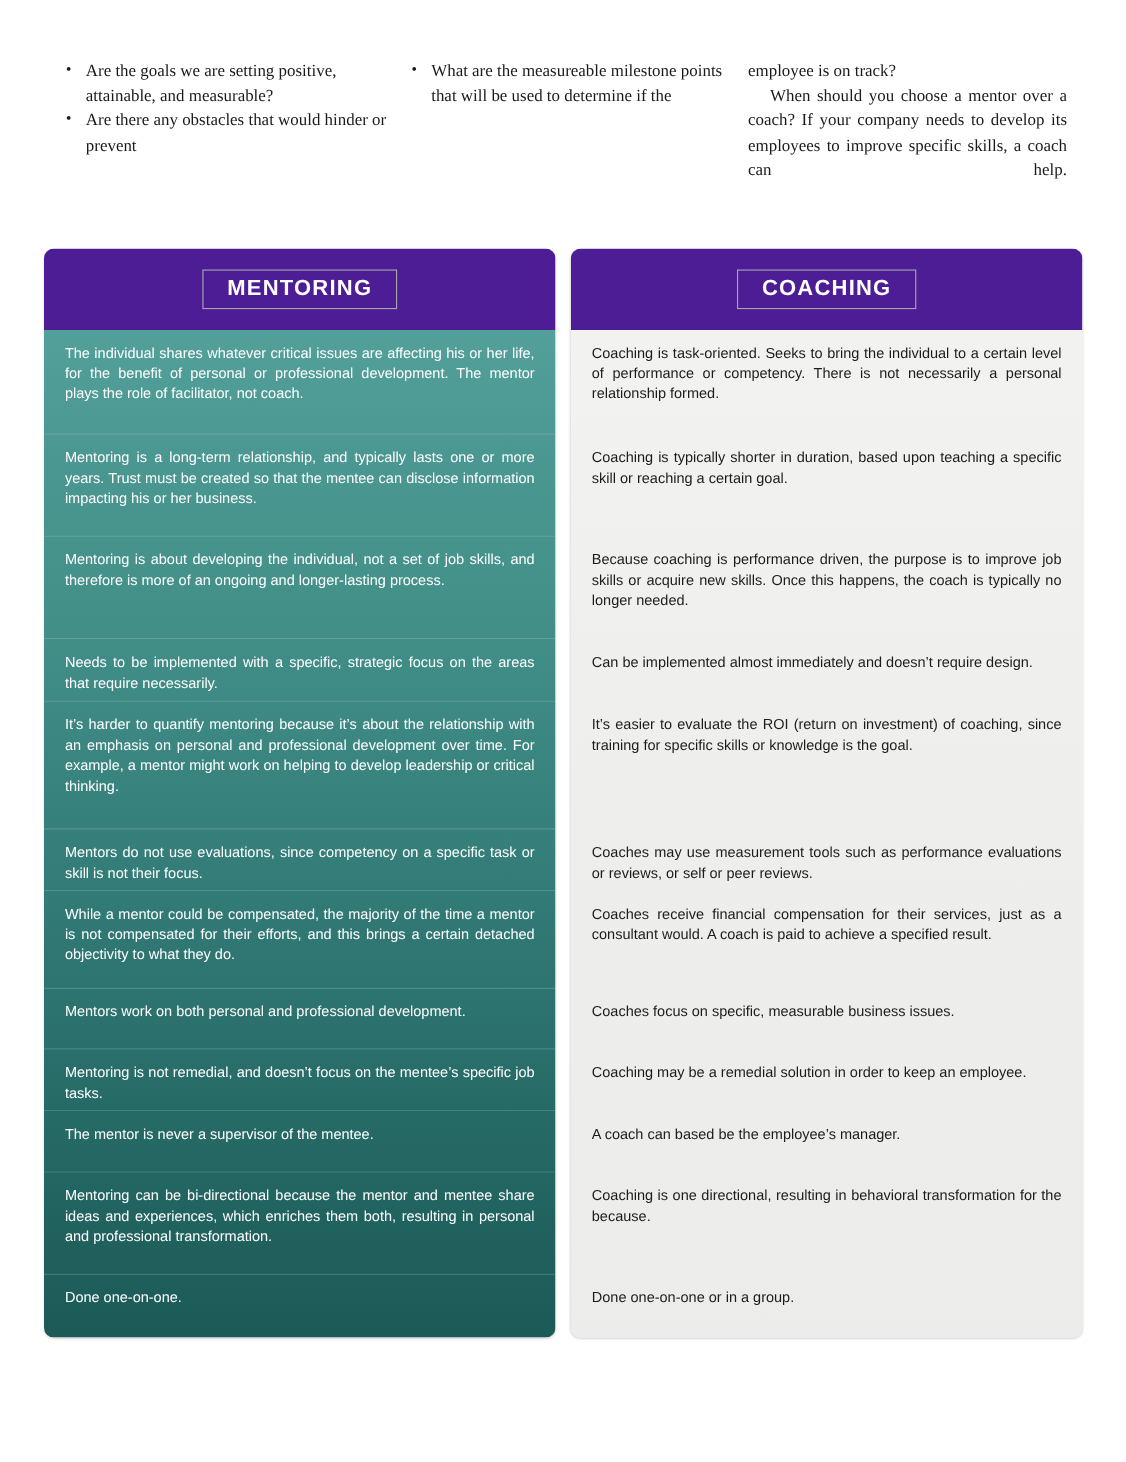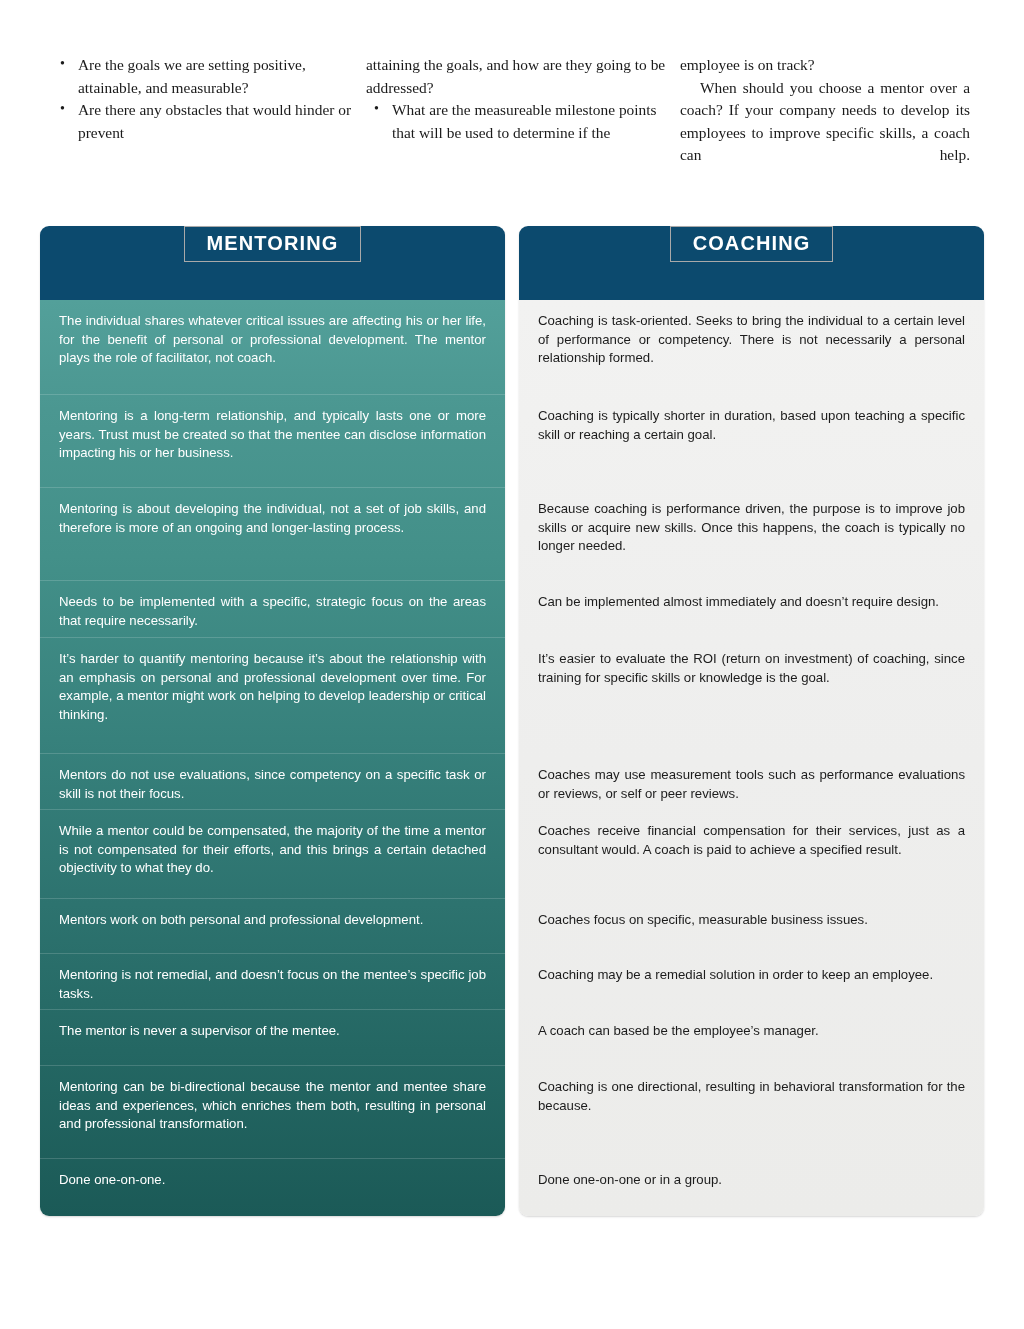--- a/index.html
+++ b/index.html
@@ -59,24 +59,24 @@
     display:flex;
     gap:14px;
   }
   .panel {
     width:465px;
     border-radius:9px;
     overflow:hidden;
     box-shadow:0 1px 2px rgba(0,0,0,0.16);
   }
   .panel-head {
-    background:#0c4a6e;
+    background:#4c1d95;
     height:74px;
     display:flex;
-    align-items:flex-start;
+    align-items:center;
     justify-content:center;
   }
   .head-box {
     border:1px solid #a9a9a9;
     padding:5px 22px 6px 22px;
   }
   .head-title {
     color:#ffffff;
     font-size:20px;
     font-weight:bold;
@@ -132,21 +132,20 @@
 <div class="top-text">
 
   <div class="col">
     <ul class="bullets">
       <li>Are the goals we are setting positive, attainable, and measurable?</li>
       <li>Are there any obstacles that would hinder or prevent</li>
     </ul>
   </div>
 
   <div class="col">
-    <div class="para cont-line">attaining the goals, and how are they going to be addressed?</div>
     <ul class="bullets">
       <li>What are the measureable milestone points that will be used to determine if the</li>
     </ul>
   </div>
 
   <div class="col col-3">
     <div class="para cont-line">employee is on track?</div>
     <div class="para indent justify just-last-forced">When should you choose a mentor over a coach? If your company needs to develop its employees to improve specific skills, a coach can help.</div>
   </div>
 

